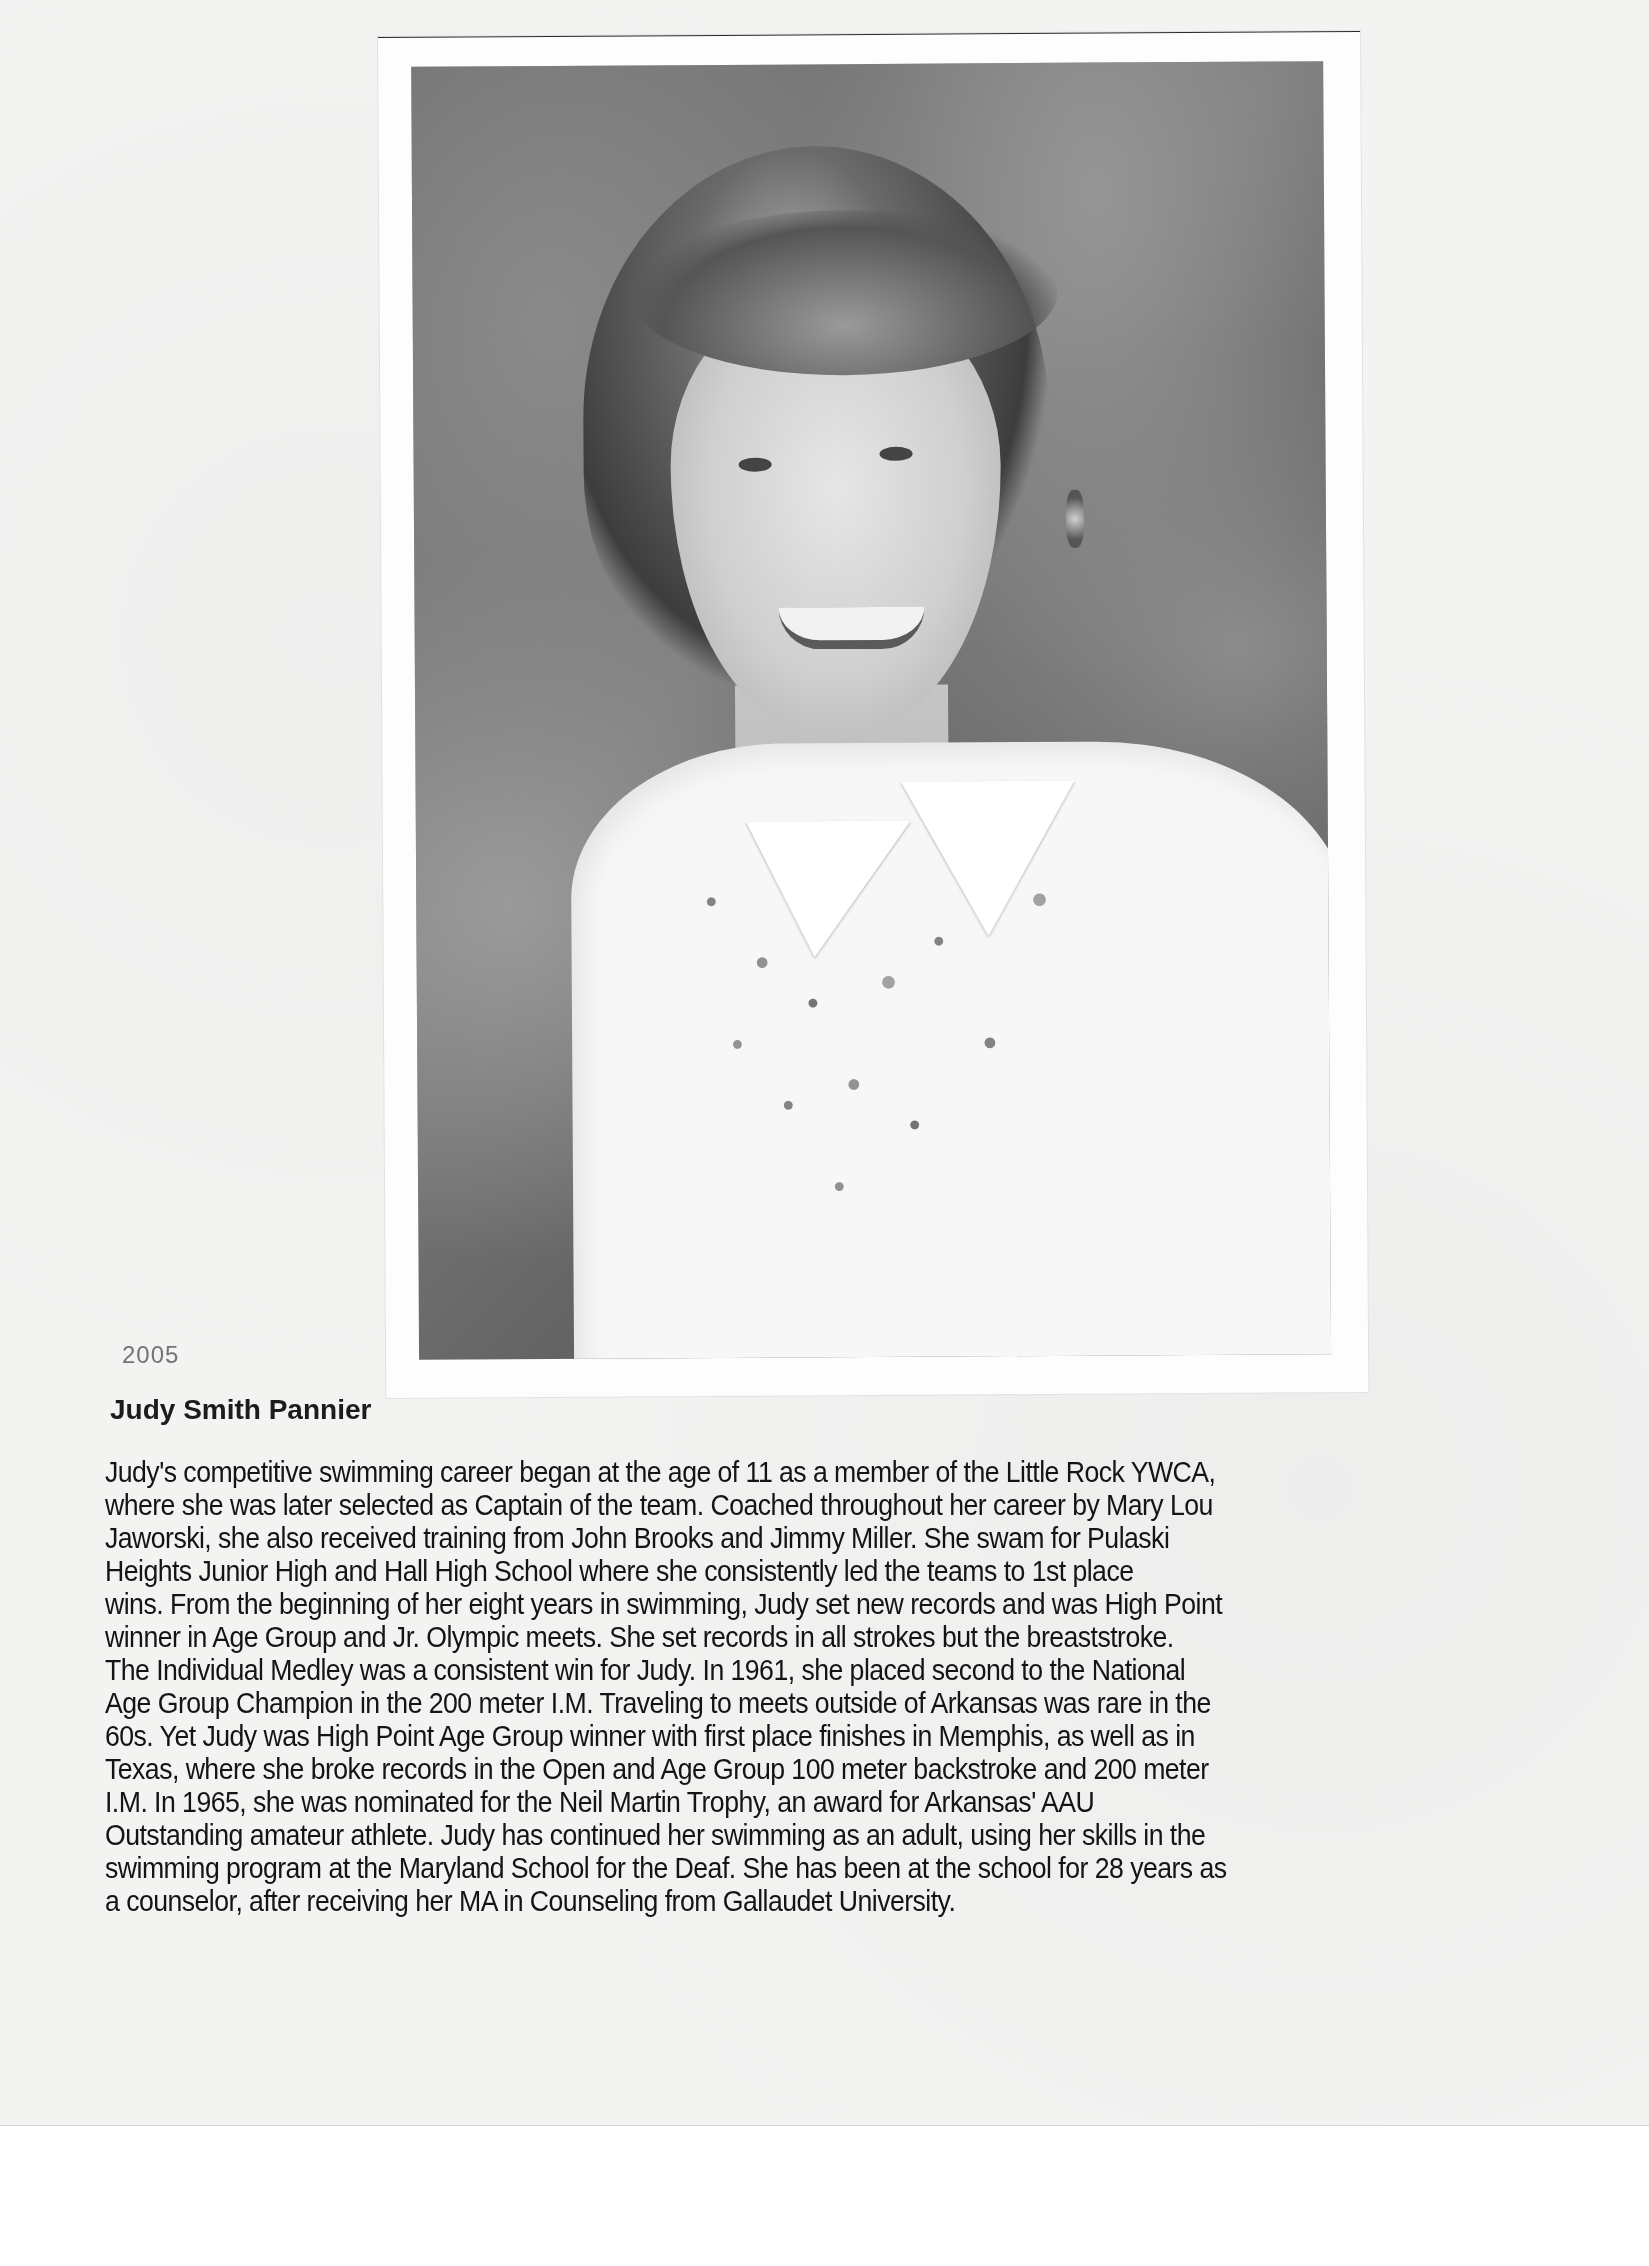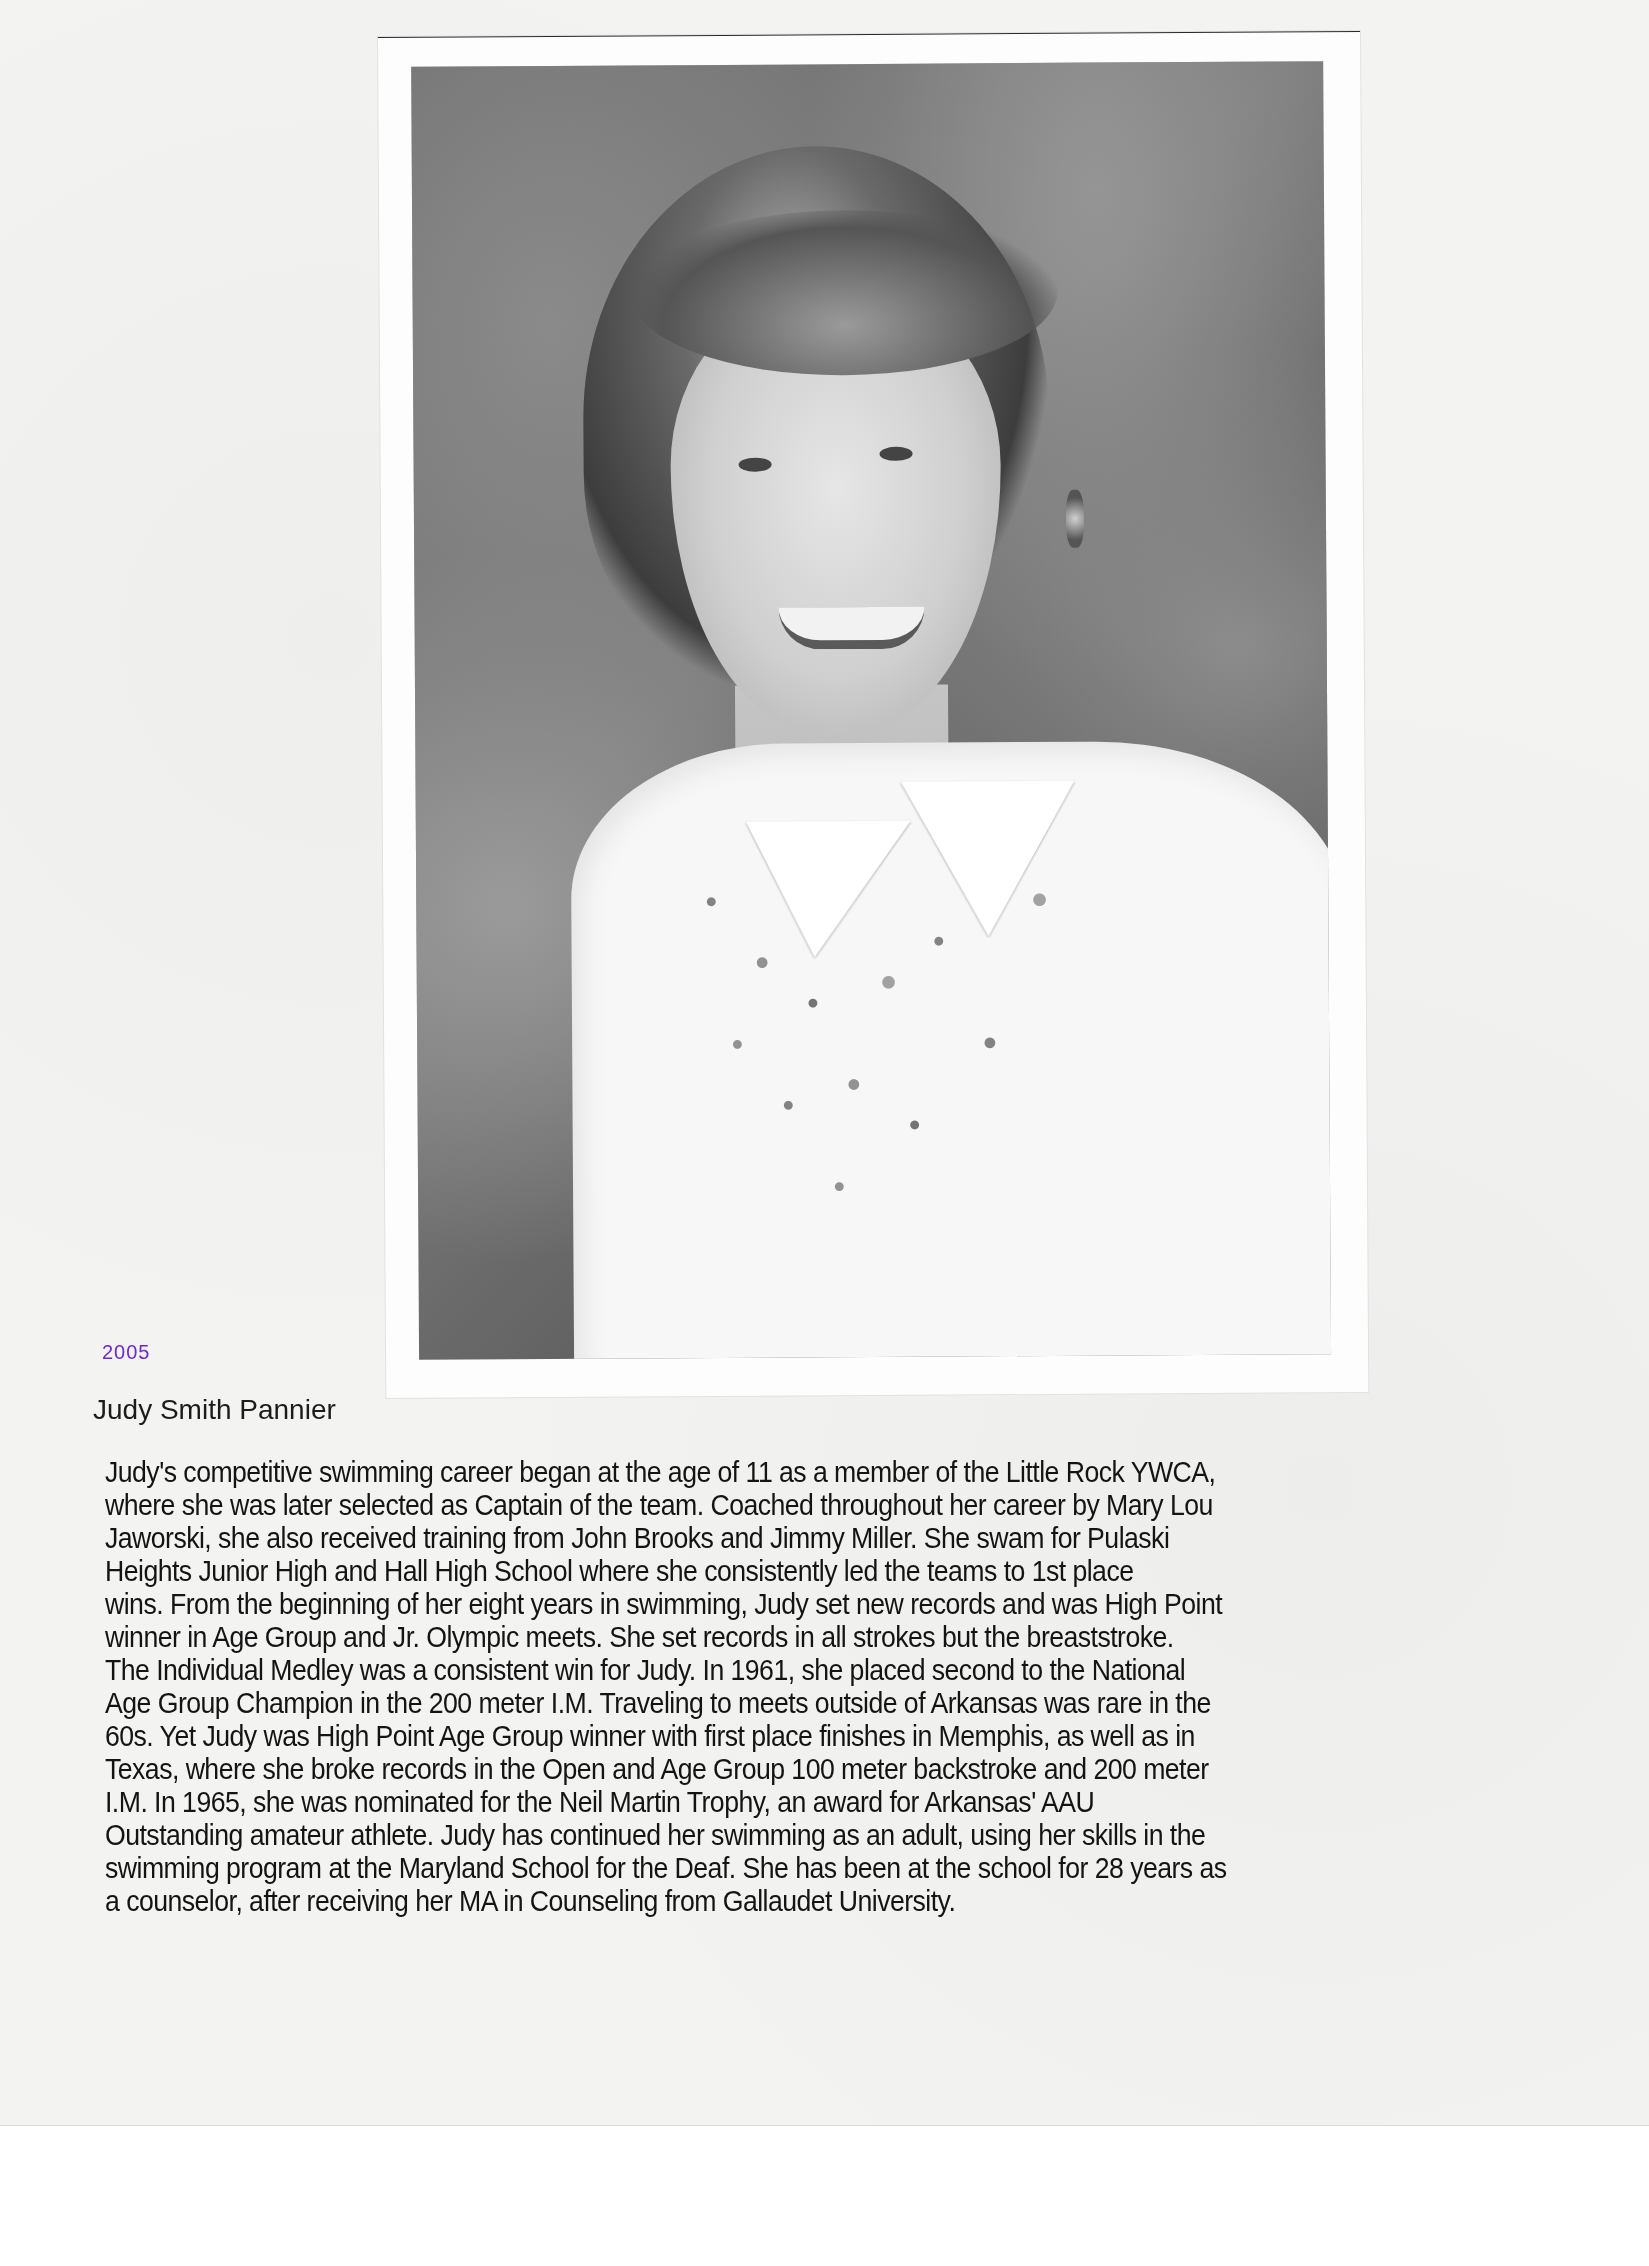--- a/index.html
+++ b/index.html
@@ -96,26 +96,26 @@
       radial-gradient(circle at 48% 55%, #888 0 4.9px, transparent 5.8px),
       radial-gradient(circle at 35% 60%, #777 0 3.9px, transparent 4.9px),
       radial-gradient(circle at 60% 65%, #666 0 3.9px, transparent 4.9px),
       radial-gradient(circle at 45% 80%, #888 0 3.9px, transparent 4.9px),
       radial-gradient(circle at 75% 45%, #777 0 4.9px, transparent 5.8px),
       radial-gradient(circle at 85% 10%, #999 0 5.8px, transparent 6.8px),
       radial-gradient(circle at 25% 45%, #888 0 3.9px, transparent 4.9px);
     opacity:0.9;
   }
   .year {
-    position:absolute; left:102px; top:1341px;
-    font-size:20px; letter-spacing:1px; color:#6d28d9;
+    position:absolute; left:122px; top:1341px;
+    font-size:24px; letter-spacing:1px; color:#737373;
   }
   .name {
-    position:absolute; left:93px; top:1394px;
-    font-size:28px; font-weight:normal; color:#1c1c1c;
+    position:absolute; left:110px; top:1394px;
+    font-size:28px; font-weight:bold; color:#1c1c1c;
   }
   .bio {
     position:absolute; left:105px; top:1456px; width:1514px;
     font-size:29px; line-height:33px; color:#141414;
     letter-spacing:-0.6px;
     transform: scaleX(0.92); transform-origin:0 0;
   }
   .bio-line { display:block; white-space:nowrap; }
 </style>
 </head>

